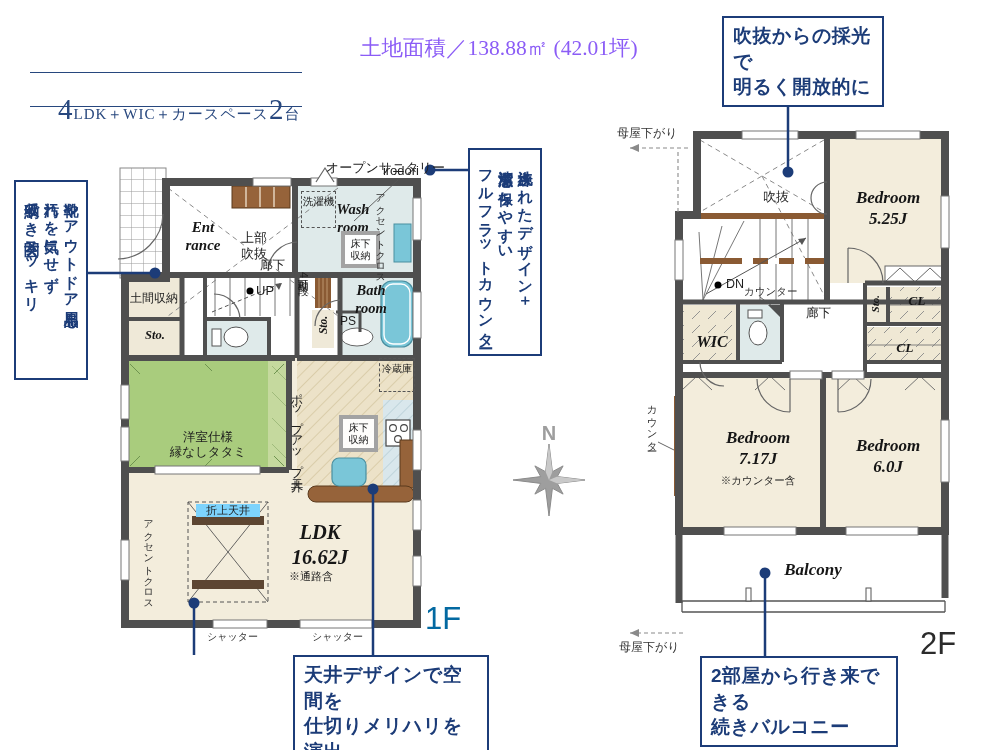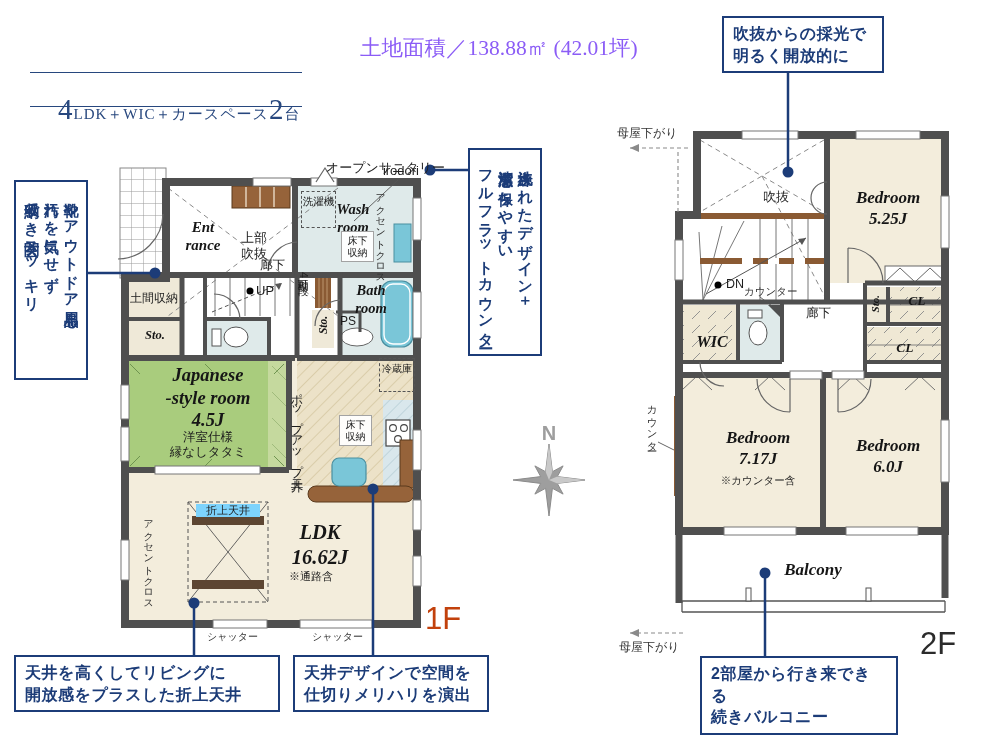--- a/index.html
+++ b/index.html
@@ -5,26 +5,26 @@
   html,body{margin:0;padding:0;background:#fff;}
   #stage{position:relative;width:1000px;height:750px;background:#fff;overflow:hidden;
          font-family:"Liberation Sans",sans-serif;}
   svg{position:absolute;left:0;top:0;}
   .lbl{position:absolute;color:#1d1d1d;white-space:pre-line;line-height:1.2;
        font-family:"Liberation Sans",sans-serif;}
   .ctr{text-align:center;}
   .rm{position:absolute;font-family:"Liberation Serif",serif;font-style:italic;font-weight:bold;
       color:#161616;text-align:center;white-space:pre-line;line-height:1.22;}
   .v{writing-mode:vertical-rl;}
-  .boxed{border:1px solid #a3a3a3;background:rgba(255,255,255,.92);display:flex;align-items:center;
+  .boxed{border:4px solid #a3a3a3;background:rgba(255,255,255,.92);display:flex;align-items:center;
          justify-content:center;text-align:right;line-height:1.15;}
   .dashedbox{border:1px dashed #555;display:flex;align-items:flex-start;justify-content:center;}
   .callout{position:absolute;background:#fff;border:2px solid #1c3c78;color:#1c3c78;
            font-weight:bold;white-space:pre-line;line-height:1.35;padding:5px 9px;
-           font-size:16px;letter-spacing:.5px;box-sizing:border-box;}
+           font-size:19px;letter-spacing:.5px;box-sizing:border-box;}
   .vcallout{position:absolute;background:#fff;border:2px solid #1c3c78;color:#1c3c78;
             font-weight:bold;writing-mode:vertical-rl;padding:9px 5px;font-size:15px;
             letter-spacing:1px;box-sizing:border-box;line-height:1.25;}
   .vcallout div{margin:0 1px;}
   .navy-serif{font-family:"Liberation Serif",serif;color:#27477e;}
   .hline{position:absolute;border-top:1.5px solid #27477e;}
 </style>
 </head>
 <body>
 
@@ -268,22 +268,20 @@
   <div>汚れを気にせず</div>
   <div>収納でき玄関スッキリ</div>
 </div>
 
 <div class="vcallout" style="left:468px;top:148px;height:208px;">
   <div>洗練されたデザイン＋</div>
   <div>清潔感を保ちやすい</div>
   <div>フルフラットカウンター</div>
 </div>
 
-<div class="callout" style="left:14px;top:655px;width:266px;">天井を高くしてリビングに
-開放感をプラスした折上天井</div>
 <div class="callout" style="left:293px;top:655px;width:196px;">天井デザインで空間を
 仕切りメリハリを演出</div>
 <div class="callout" style="left:700px;top:656px;width:198px;">2部屋から行き来できる
 続きバルコニー</div>
 
 <div class="lbl" style="left:295px;top:160px;width:150px;text-align:right;font-size:13px;color:#222;">オープンサニタリー</div>
 <div class="lbl" style="left:295px;top:163px;width:124px;text-align:right;font-size:13px;color:#222;">irodori</div>
 <div class="rm" style="left:172px;top:218px;width:62px;font-size:15px;">Ent
 rance</div>
 <div class="lbl ctr" style="left:233px;top:230px;width:42px;font-size:13px;">上部
@@ -296,37 +294,34 @@
 <div class="lbl v" style="left:374px;top:187px;height:92px;font-size:10px;color:#333;">アクセントクロス</div>
 <div class="lbl" style="left:126px;top:291px;width:56px;text-align:center;font-size:12px;">土間収納</div>
 <div class="lbl" style="left:260px;top:258px;font-size:12.5px;">廊下</div>
 <div class="lbl" style="left:256px;top:283px;font-size:13px;">UP</div>
 <div class="lbl v" style="left:297px;top:272px;height:70px;font-size:10.5px;">可動棚4段</div>
 <div class="rm" style="left:138px;top:328px;width:34px;font-size:12.5px;">Sto.</div>
 <div class="rm" style="left:308px;top:318px;width:30px;font-size:11.5px;transform:rotate(-90deg);">Sto.</div>
 <div class="lbl" style="left:340px;top:314px;font-size:12px;">PS</div>
 <div class="rm" style="left:342px;top:282px;width:46px;font-size:14.5px;padding-left:6px;">Bath
 room</div>
-<div class="rm" style="left:138px;top:364px;width:140px;font-size:18.5px;">Japanese
--style room
-4.5J</div>
 <div class="lbl ctr" style="left:152px;top:430px;width:112px;font-size:12.5px;">洋室仕様
 縁なしタタミ</div>
 <div class="lbl v" style="left:289px;top:384px;height:108px;font-size:12.5px;">ポップアップ天井</div>
 <div class="lbl dashedbox" style="left:379px;top:358px;width:36px;height:34px;font-size:10px;padding-top:4px;box-sizing:border-box;">冷蔵庫</div>
 <div class="lbl boxed" style="left:339px;top:415px;width:31px;height:29px;font-size:10px;">床下
 収納</div>
 <div class="lbl ctr" style="left:196px;top:504px;width:64px;font-size:11px;background:#7dd3fc;">折上天井</div>
 <div class="rm" style="left:280px;top:520px;width:80px;font-size:20.5px;">LDK
 16.62J</div>
 <div class="lbl" style="left:289px;top:570px;font-size:11px;">※通路含</div>
 <div class="lbl v" style="left:142px;top:513px;height:92px;font-size:10px;color:#333;">アクセントクロス</div>
 <div class="lbl" style="left:207px;top:631px;font-size:10px;color:#333;">シャッター</div>
 <div class="lbl" style="left:312px;top:631px;font-size:10px;color:#333;">シャッター</div>
-<div class="lbl" style="left:425px;top:600px;font-size:31px;color:#c2410c;">1F</div>
+<div class="lbl" style="left:425px;top:600px;font-size:31px;color:#0369a1;">1F</div>
 
 <div class="lbl" style="left:617px;top:126px;font-size:12px;color:#333;">母屋下がり</div>
 <div class="lbl" style="left:763px;top:189px;font-size:13px;">吹抜</div>
 <div class="rm" style="left:842px;top:188px;width:92px;font-size:17px;">Bedroom
 5.25J</div>
 <div class="lbl" style="left:726px;top:277px;font-size:12.5px;">DN</div>
 <div class="lbl" style="left:744px;top:285px;font-size:10.5px;color:#333;">カウンター</div>
 <div class="rm" style="left:692px;top:332px;width:40px;font-size:16px;">WIC</div>
 <div class="lbl" style="left:806px;top:306px;font-size:12.5px;">廊下</div>
 <div class="rm" style="left:861px;top:297px;width:30px;font-size:11px;transform:rotate(-90deg);">Sto.</div>

